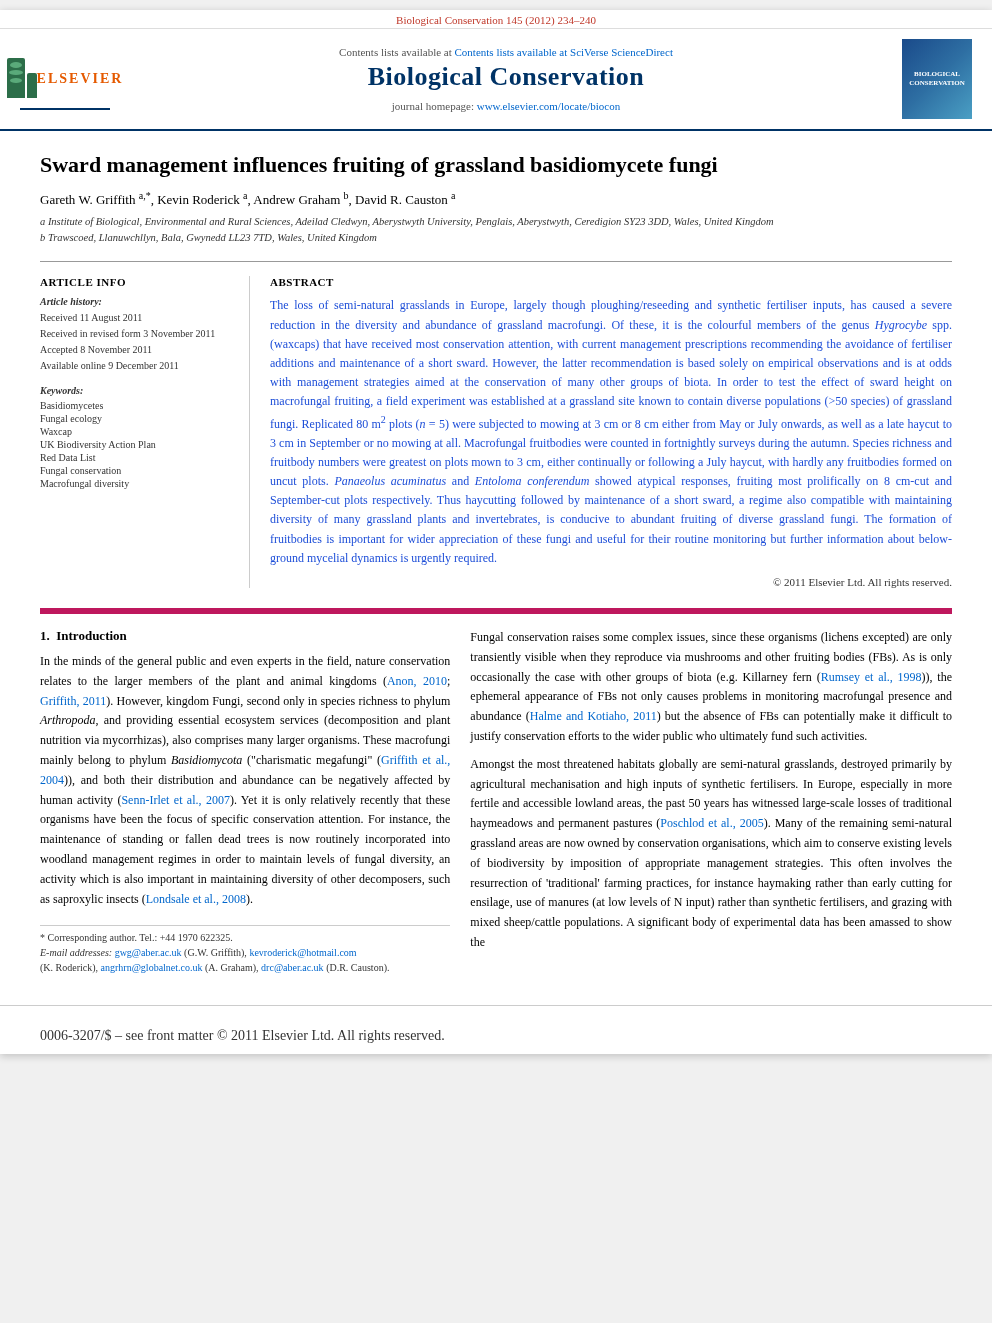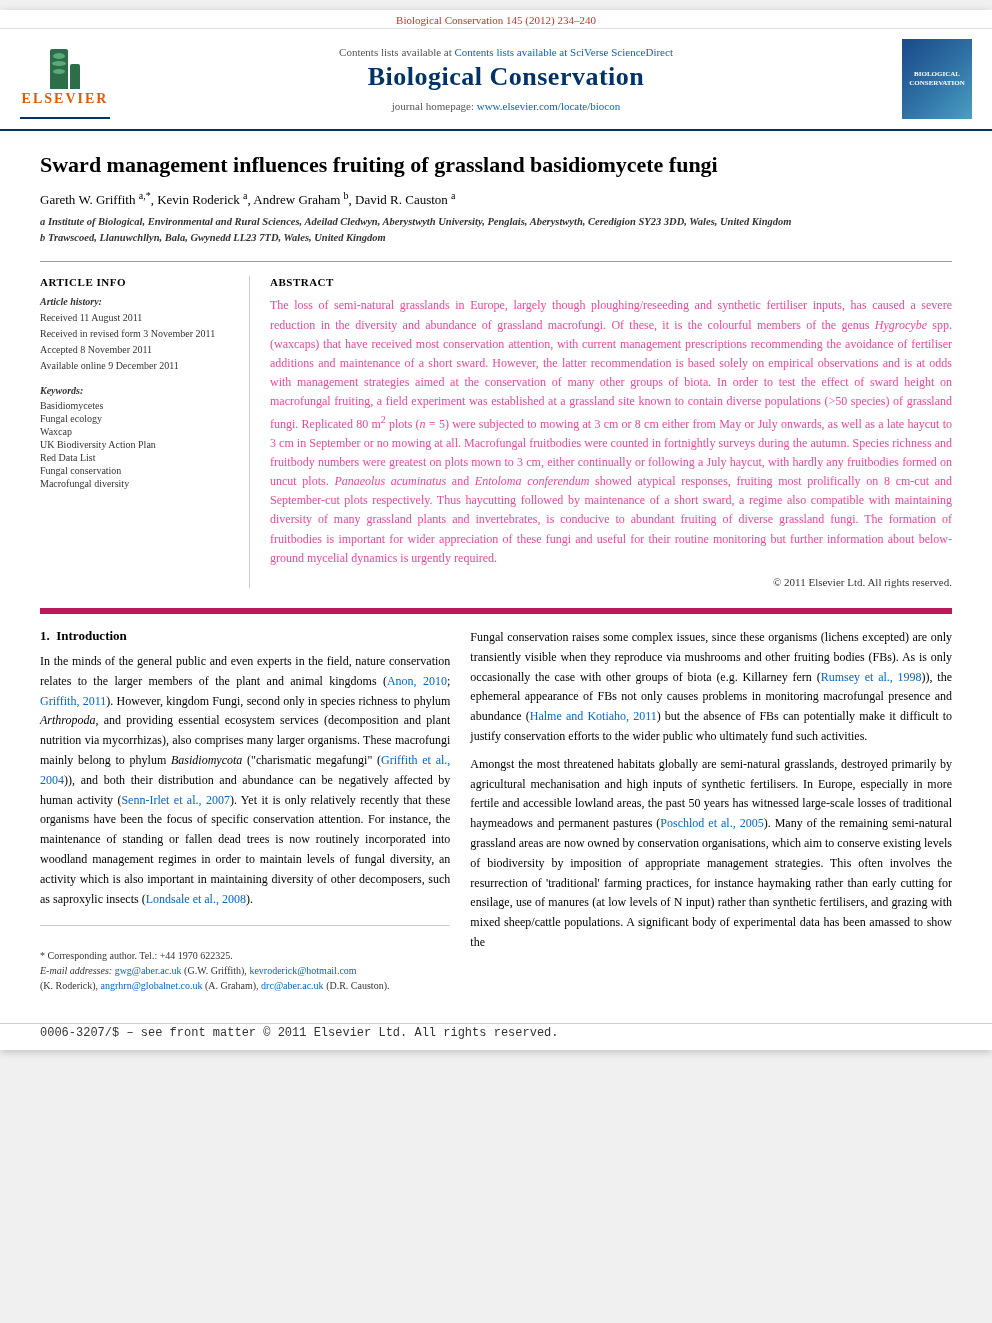--- a/index.html
+++ b/index.html
@@ -86,21 +86,20 @@
     }
     .authors sup {
       font-size: 10px;
     }
     .affiliations {
       font-size: 10.5px;
       font-style: italic;
       color: #333;
       margin-bottom: 16px;
       line-height: 1.5;
-      font-weight: bold;
     }
     
     .two-col {
       display: flex;
       gap: 20px;
       border-top: 1px solid #999;
       padding-top: 14px;
     }
     .left-col {
       width: 210px;
@@ -141,21 +140,21 @@
       margin-bottom: 4px;
     }
     .keyword-item {
       font-size: 10px;
       color: #333;
       margin-bottom: 2px;
     }
     .abstract-text {
       font-size: 12px;
       line-height: 1.6;
-      color: #ec4899;
+      color: #1d4ed8;
       text-align: justify;
     }
     .copyright-line {
       font-size: 11px;
       color: #333;
       text-align: right;
       margin-top: 8px;
     }
     
     .body-section {
@@ -188,32 +187,31 @@
       color: #0066cc;
       text-decoration: none;
     }
     .body-text em {
       font-style: italic;
     }
     
     .footer-note {
       border-top: 1px solid #ccc;
       margin-top: 16px;
-      padding-top: 22px;
+      padding-top: 4px;
       font-size: 10px;
       color: #333;
       line-height: 1.5;
     }
     .page-footer {
-      padding: 2px 40px 10px 40px;
-      font-size: 12px;
+      padding: 22px 40px 10px 40px;
+      font-size: 14px;
       color: #333;
       border-top: 1px solid #ccc;
       margin-top: 10px;
-      font-family: Liberation Mono, monospace;
     }
     
     .elsevier-logo-img {
       display: flex;
       flex-direction: column;
       align-items: center;
       justify-content: center;
     }
     .elsevier-text {
       font-size: 14px;
@@ -227,21 +225,21 @@
 <body>
 
 <div class="page">
 
   <div class="top-bar">
     <span>Biological Conservation 145 (2012) 234–240</span>
   </div>
 
   <div class="journal-header">
 
-    <div class="journal-header elsevier-logo-img" style="width:90px; flex-shrink:0; margin-right:20px; flex-direction:column; align-items:center;">
+    <div class="journal-header elsevier-logo-img" style="width:90px; flex-shrink:0; margin-right:20px; flex-direction:row; align-items:center;">
       <div style="display:flex; align-items:flex-end; gap:2px;">
         <div style="width:18px; height:40px; background:#2c6e49; border-radius:2px 2px 0 0; position:relative;">
           <div style="position:absolute; top:4px; left:3px; width:12px; height:6px; background:#5aaa7a; border-radius:50%;"></div>
           <div style="position:absolute; top:12px; left:2px; width:14px; height:5px; background:#5aaa7a; border-radius:50%;"></div>
           <div style="position:absolute; top:20px; left:3px; width:12px; height:5px; background:#5aaa7a; border-radius:50%;"></div>
         </div>
         <div style="display:flex; flex-direction:column; justify-content:flex-end;">
           <div style="width:10px; height:25px; background:#2c6e49; border-radius:2px 2px 0 0; margin-bottom:0;"></div>
         </div>
       </div>

